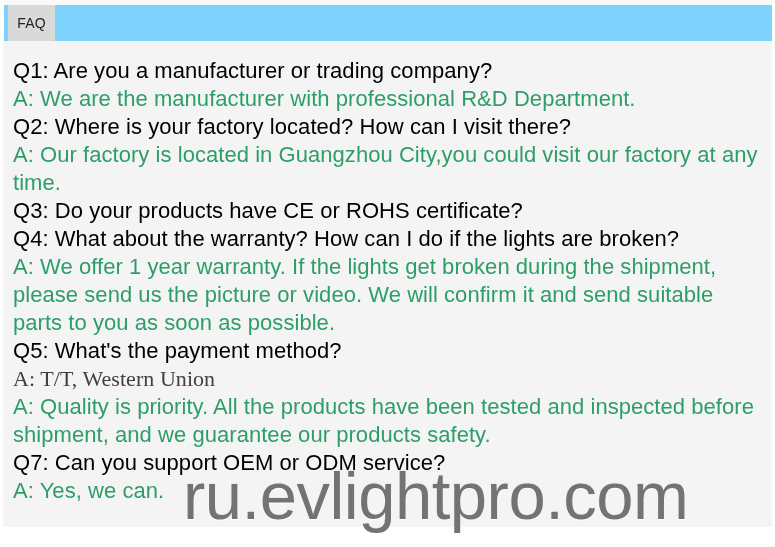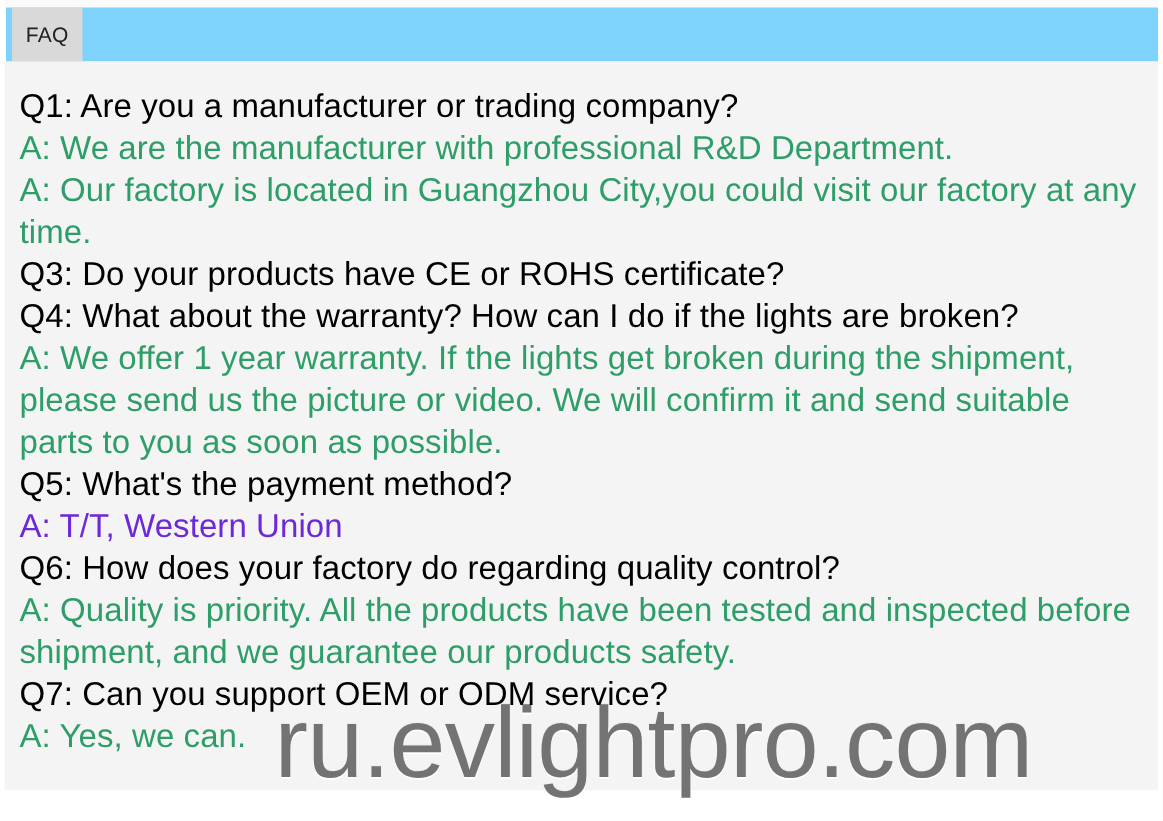--- a/index.html
+++ b/index.html
@@ -89,21 +89,22 @@
 
   .q {
     color: #000000;
   }
 
   .a-green {
     color: #2e9e68;
   }
 
   .a-purple {
-    color: #6d28d9;
+    color: #404040;
+    font-family: Liberation Serif, serif;
   }
 
   
   .watermark {
     position: absolute;
     left: 183px;
     top: 462px;
     z-index: 1;
     font-size: 67px;
     line-height: 1;
@@ -156,31 +157,31 @@
       <span class="tab-label">FAQ</span>
     </div>
   </div>
 
   <div class="content">
     <div class="faq-list">
 
       <div class="line q">Q1: Are you a manufacturer or trading company?</div>
       <div class="line a-green">A: We are the manufacturer with professional R&amp;D Department.</div>
 
+      <div class="line q">Q2: Where is your factory located? How can I visit there?</div>
       <div class="line a-green">A: Our factory is located in Guangzhou City,you could visit our factory at any time.</div>
 
       <div class="line q">Q3: Do your products have CE or ROHS certificate?</div>
 
       <div class="line q">Q4: What about the warranty? How can I do if the lights are broken?</div>
       <div class="line a-green">A: We offer 1 year warranty. If the lights get broken during the shipment, please send us the picture or video. We will confirm it and send suitable parts to you as soon as possible.</div>
 
       <div class="line q">Q5: What's the payment method?</div>
       <div class="line a-purple">A: T/T, Western Union</div>
 
-      <div class="line q">Q6: How does your factory do regarding quality control?</div>
       <div class="line a-green">A: Quality is priority. All the products have been tested and inspected before shipment, and we guarantee our products safety.</div>
 
       <div class="line q">Q7: Can you support OEM or ODM service?</div>
       <div class="line a-green">A: Yes, we can.</div>
 
     </div>
   </div>
 
   <div class="watermark">ru.evlightpro.com</div>
 

